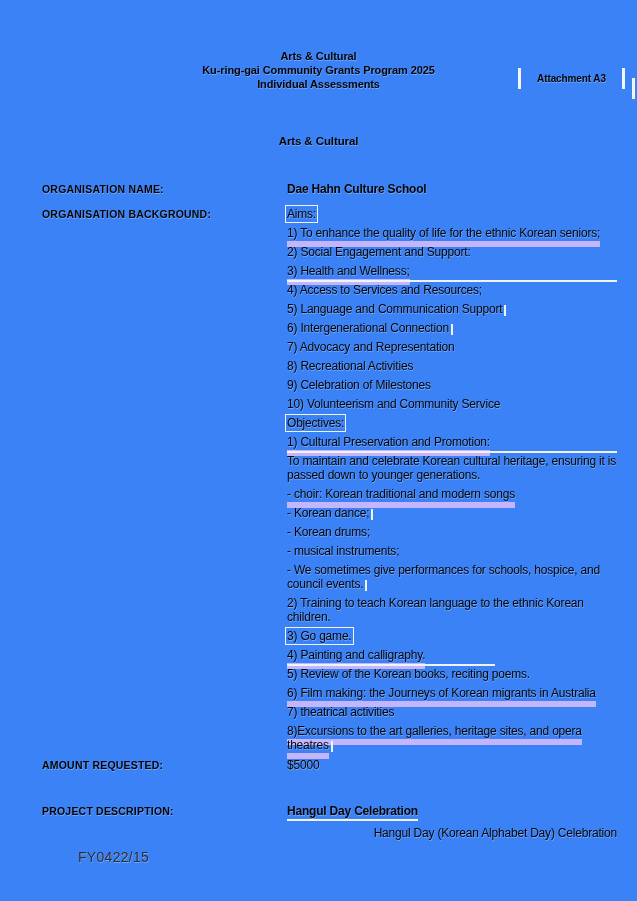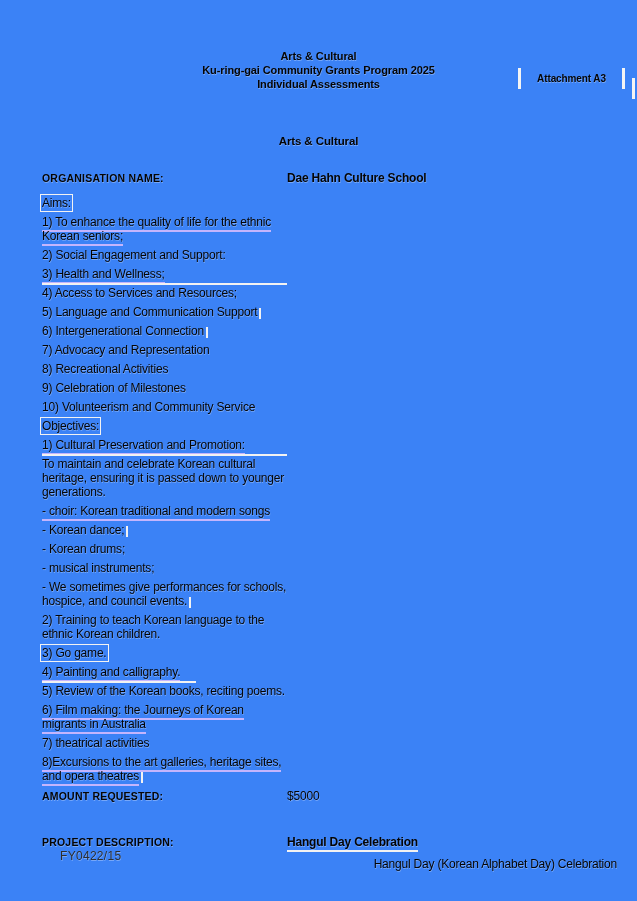--- a/index.html
+++ b/index.html
@@ -25,48 +25,48 @@
     font-size:10px;font-weight:bold;letter-spacing:-0.1px;
   }
   .edge-mark{
     position:absolute;top:78px;right:2px;width:3px;height:21px;background:#f4f4f4;
   }
   .section-heading{
     position:absolute;top:135px;left:0;width:100%;
     text-align:center;font-weight:bold;font-size:11.5px;letter-spacing:-0.1px;
   }
   
-  .content{position:absolute;top:171px;left:42px;right:20px;}
+  .content{position:absolute;top:182px;left:42px;right:20px;}
   .row{display:grid;grid-template-columns:245px 1fr;align-items:start;}
   .row.gap-bg{margin-top:11px;}
   .row.gap-amount{margin-top:1px;}
   .row.gap-project{margin-top:32px;}
   .label{
     font-weight:bold;font-size:10.5px;letter-spacing:0.2px;line-height:14px;
   }
   .value{font-size:12px;line-height:14px;letter-spacing:-0.2px;max-width:330px;}
   .bold{font-weight:bold;}
   
   .bg-item{position:relative;margin-bottom:5px;line-height:14px;}
-  .bg-text.underlined{border-bottom:2px solid #c4b5fd;padding-bottom:1px;}
+  .bg-text.underlined{border-bottom:6px solid #c4b5fd;padding-bottom:1px;}
   .bg-text.boxed{outline:1.5px solid #f2f2f2;outline-offset:1px;text-align:center;}
   .tick{
     display:inline-block;width:2px;height:11px;background:#f2f2f2;
     margin-left:2px;vertical-align:text-bottom;
   }
   .rule{position:absolute;left:0;top:16px;height:2px;background:#f2f2f2;}
   .rule.full{width:100%;}
   .rule.partial{width:63%;}
   
   .proj-title{font-weight:bold;border-bottom:2px solid #f2f2f2;padding-bottom:1px;display:inline-block;}
   .proj-sub{margin-top:5px;line-height:14px;text-align:right;}
   
   .footer{
-    position:absolute;left:60px;top:849px;
-    font-size:12px;color:#2e2e2e;letter-spacing:0.3px;
+    position:absolute;left:78px;top:849px;
+    font-size:14px;color:#2e2e2e;letter-spacing:0.3px;
     filter:blur(0.4px);
   }
 </style>
 </head>
 <body>
 
 <div class="page">
 
   <div class="title-block">
     <div>Arts &amp; Cultural</div>
@@ -82,20 +82,21 @@
   <div class="section-heading">Arts &amp; Cultural</div>
 
   <div class="content">
 
     <div class="row">
       <div class="label">ORGANISATION NAME:</div>
       <div class="value bold">Dae Hahn Culture School</div>
     </div>
 
     <div class="row gap-bg">
+      <div class="label">ORGANISATION BACKGROUND:</div>
       <div class="value">
         <div>
             <div class="bg-item"><span class="bg-text boxed">Aims:</span></div>
             <div class="bg-item"><span class="bg-text underlined">1) To enhance the quality of life for the ethnic Korean seniors;</span></div>
             <div class="bg-item"><span class="bg-text">2) Social Engagement and Support:</span></div>
             <div class="bg-item"><span class="bg-text underlined">3) Health and Wellness;</span><div class="rule full"></div></div>
             <div class="bg-item"><span class="bg-text">4) Access to Services and Resources;</span></div>
             <div class="bg-item"><span class="bg-text">5) Language and Communication Support</span><span class="tick"></span></div>
             <div class="bg-item"><span class="bg-text">6) Intergenerational Connection</span><span class="tick"></span></div>
             <div class="bg-item"><span class="bg-text">7) Advocacy and Representation</span></div>

